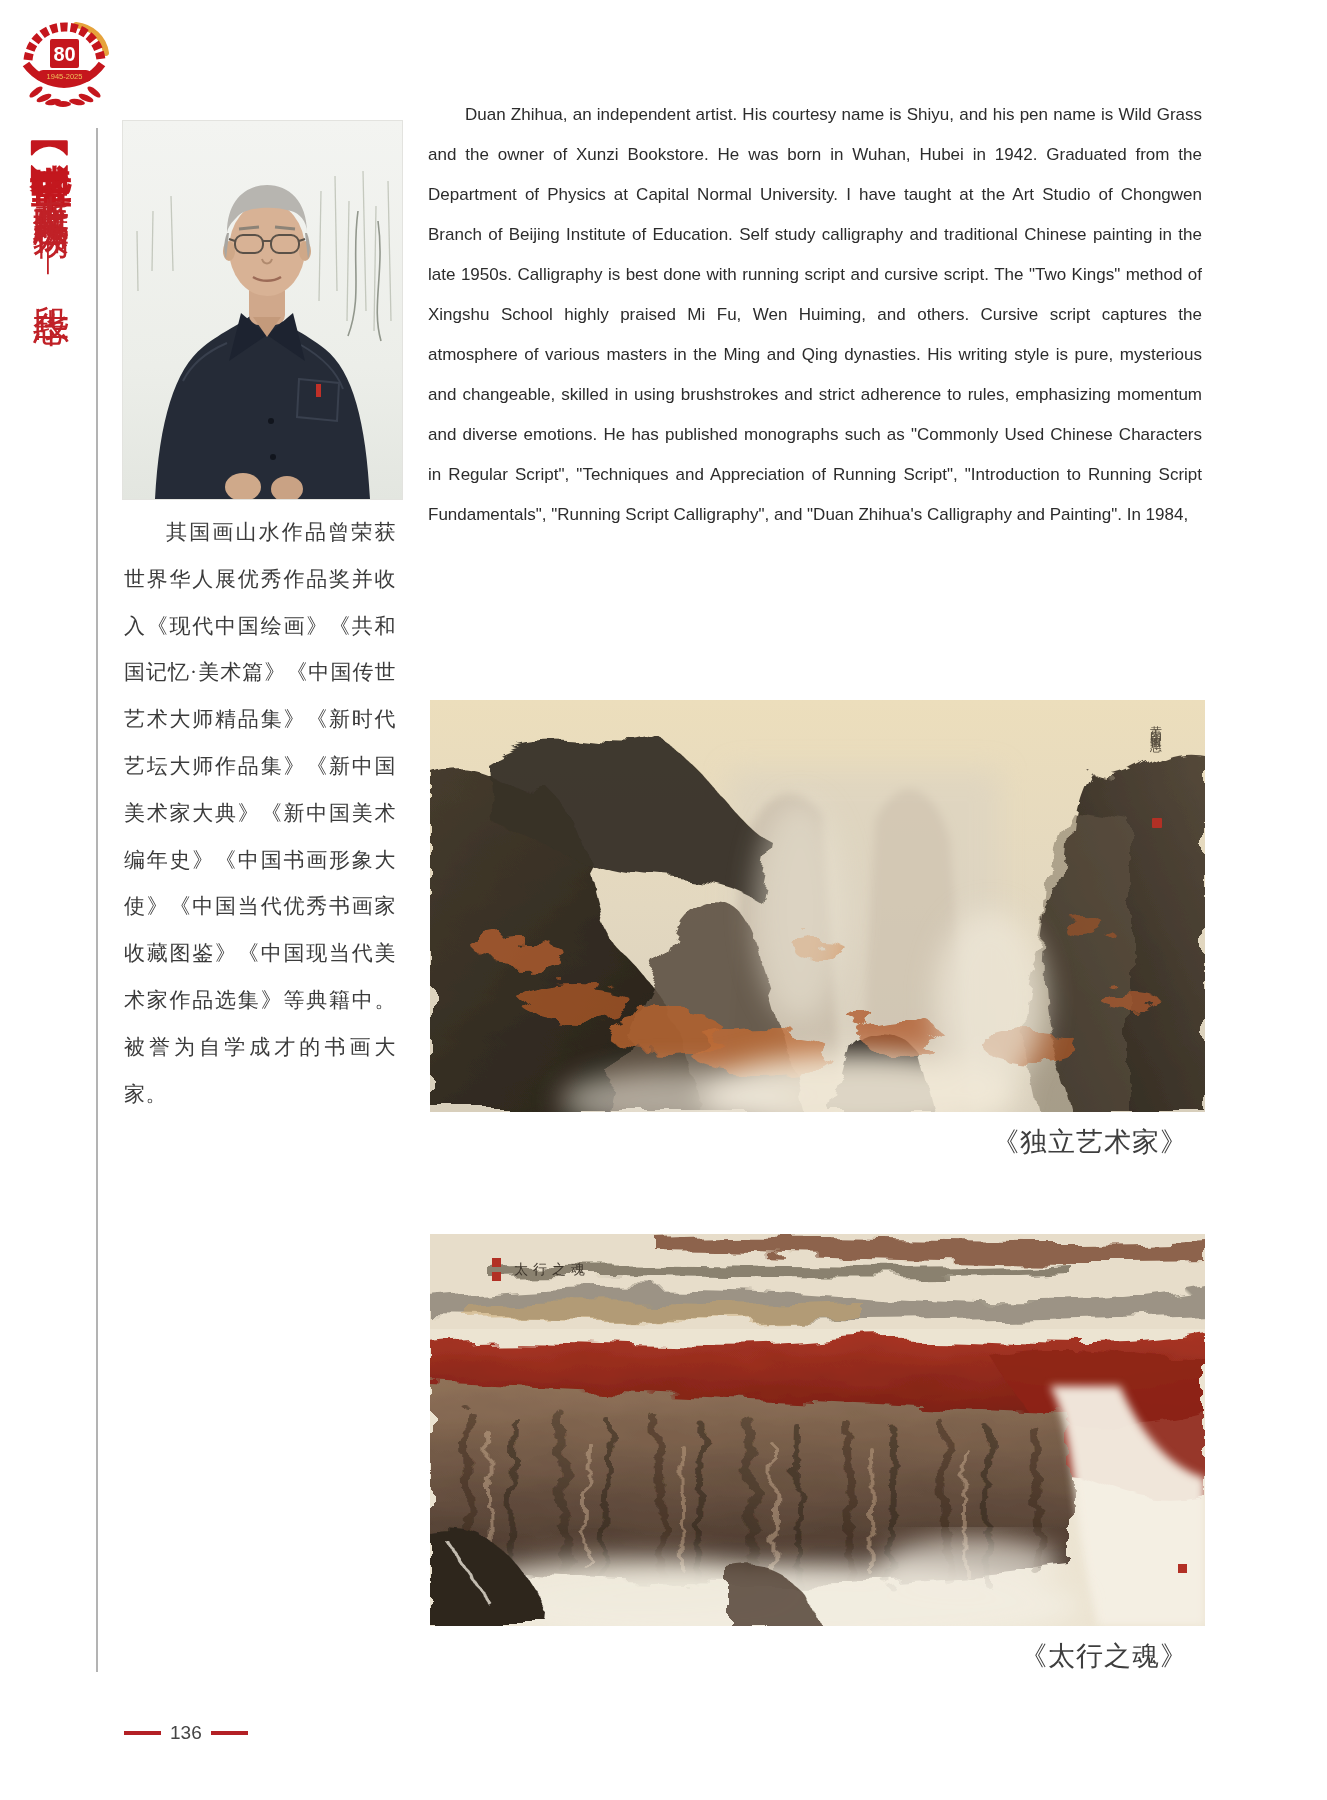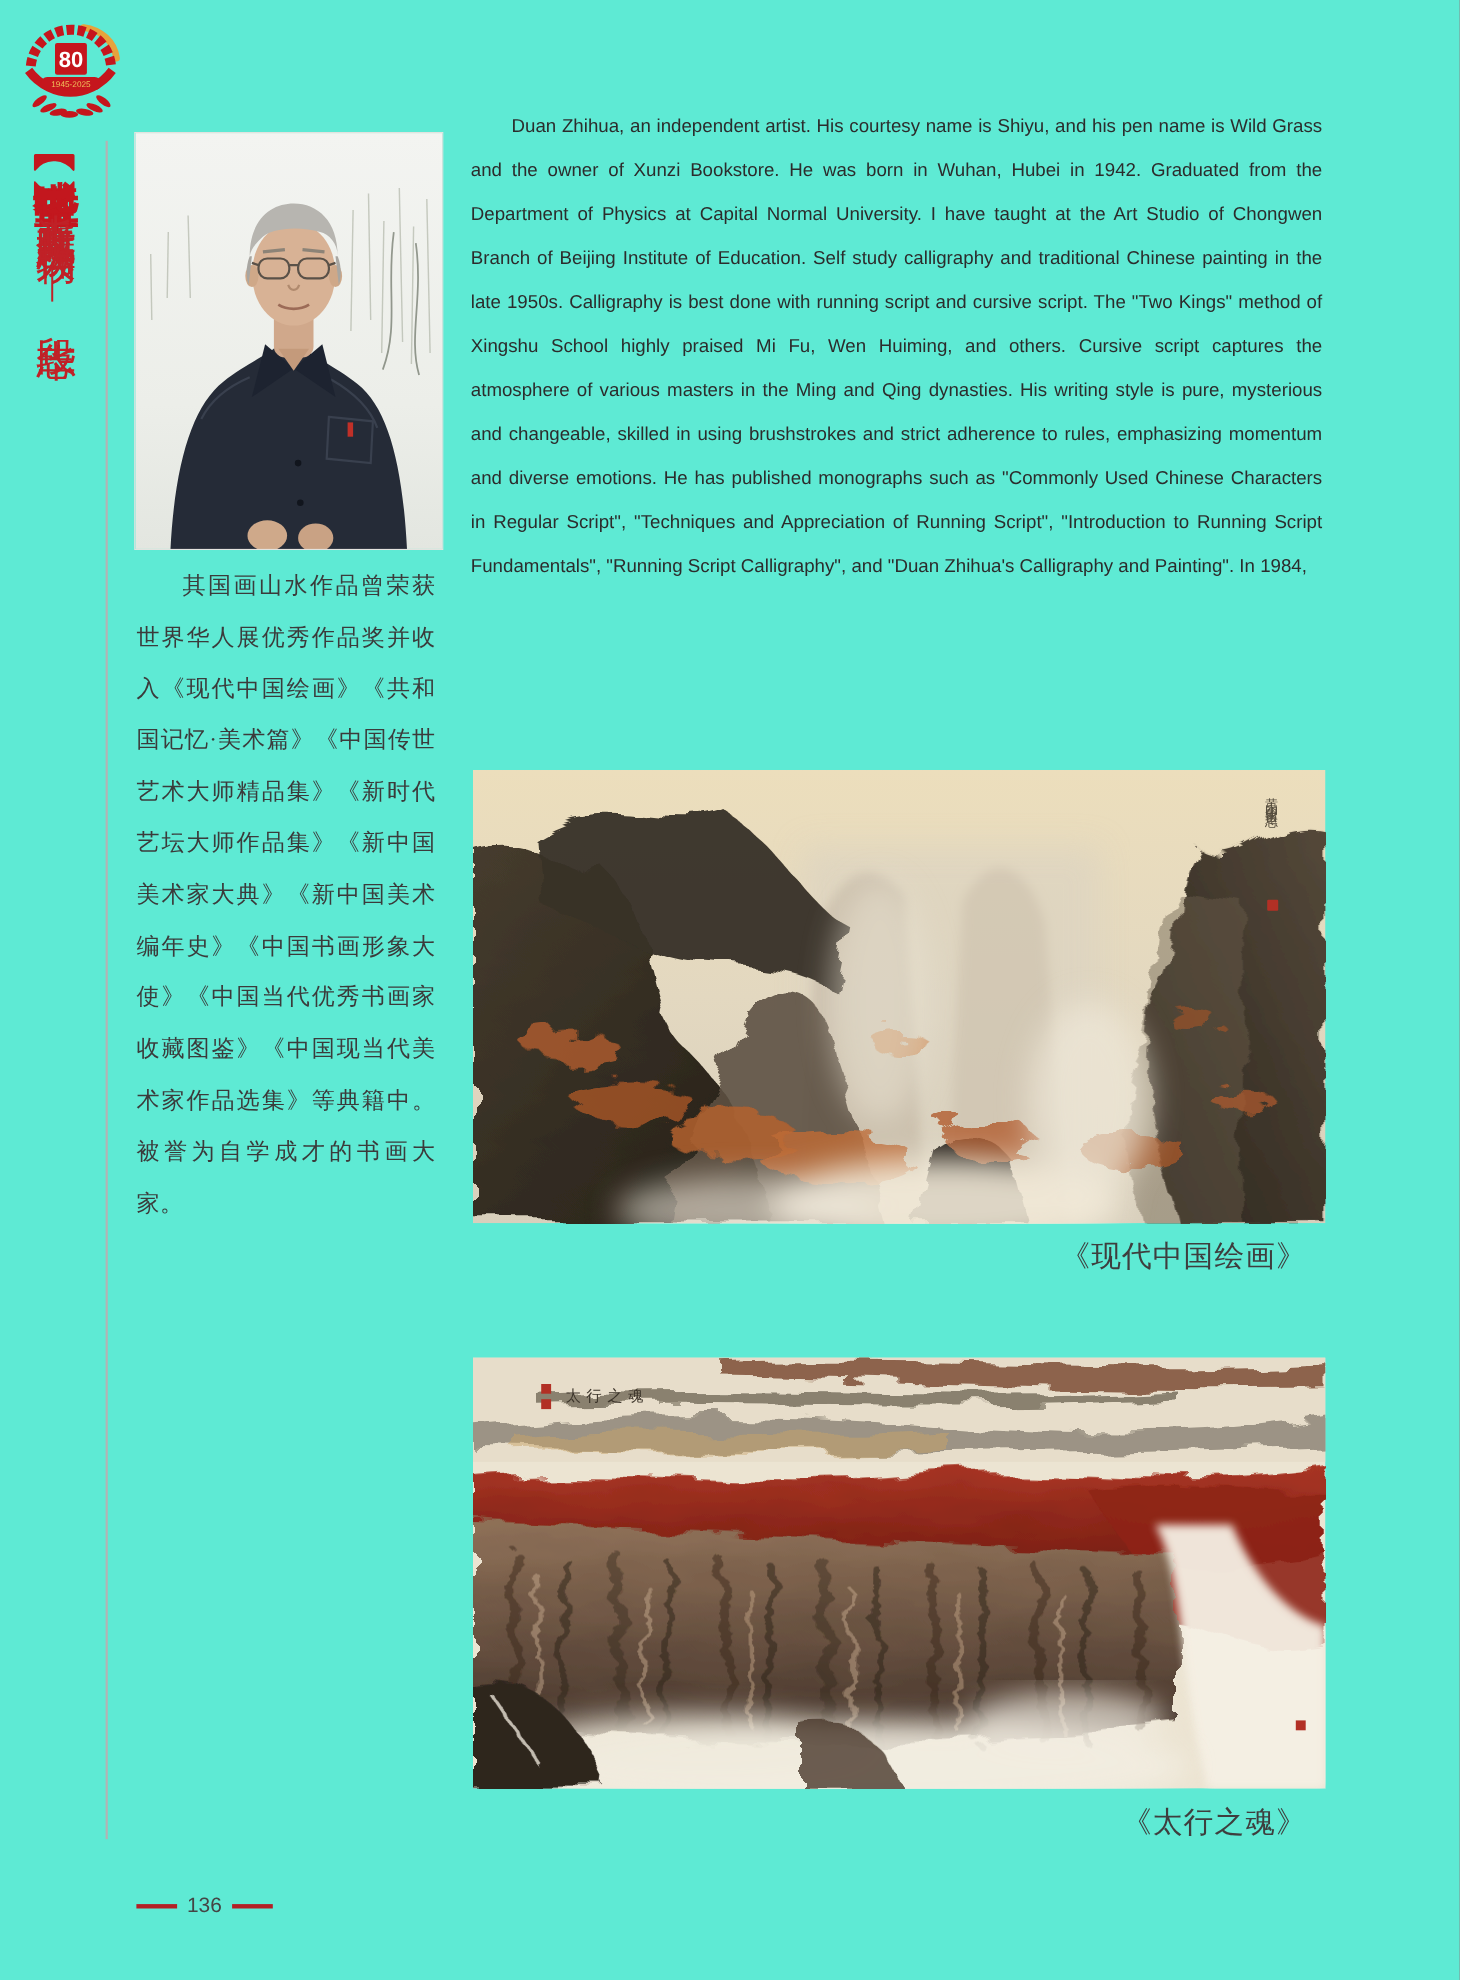--- a/index.html
+++ b/index.html
@@ -1,17 +1,17 @@
 <!DOCTYPE html>
 <html><head>
 <meta charset="utf-8">
 <style>
   html,body{margin:0;padding:0;background:#888;}
   .page{
-    position:relative; width:1327px; height:1800px; background:#5eead4;
+    position:relative; width:1327px; height:1800px; background:#ffffff;
     overflow:hidden; margin:0 auto;
     font-family:"Liberation Sans","DejaVu Sans",sans-serif;
   }
   
   .logo{position:absolute;left:16px;top:18px;width:98px;height:98px;}
   .v-rule{position:absolute;left:96px;top:128px;width:2px;height:1544px;background:#b3b3b3;}
   .v-title{
     position:absolute;left:30px;top:128px;height:1120px;
     writing-mode:vertical-rl;white-space:nowrap;line-height:1;
   }
@@ -201,21 +201,21 @@
     </g>
     <g filter="url(#soft2)">
       <ellipse cx="430" cy="395" rx="160" ry="42" fill="#f2ead8" opacity="0.9"></ellipse>
       <ellipse cx="560" cy="300" rx="55" ry="90" fill="#efe8d8" opacity="0.7"></ellipse>
       <ellipse cx="370" cy="210" rx="45" ry="110" fill="#ece5d6" opacity="0.5"></ellipse>
       <ellipse cx="250" cy="400" rx="120" ry="30" fill="#efe8da" opacity="0.6"></ellipse>
     </g>
     <text x="726" y="16" font-size="12" letter-spacing="3" fill="#453d30" opacity="0.9" style="writing-mode:vertical-rl" font-family="Liberation Serif, serif">黄山印象遐思</text>
     <rect x="722" y="118" width="10" height="10" rx="1" fill="#b23025"></rect>
   </svg>
-  <div class="caption c1">《现代中国绘画》</div>
+  <div class="caption c1">《独立艺术家》</div>
 
   <svg class="painting p2" viewBox="0 0 775 392" preserveAspectRatio="none">
     <defs>
       <linearGradient id="red2" x1="0" y1="0" x2="0" y2="1">
         <stop offset="0" stop-color="#a93524"></stop>
           <stop offset="1" stop-color="#751d12"></stop>
       </linearGradient>
       <linearGradient id="cliff2" x1="0" y1="0" x2="0" y2="1">
         <stop offset="0" stop-color="#8f7158"></stop>
           <stop offset="1" stop-color="#43332a"></stop>

